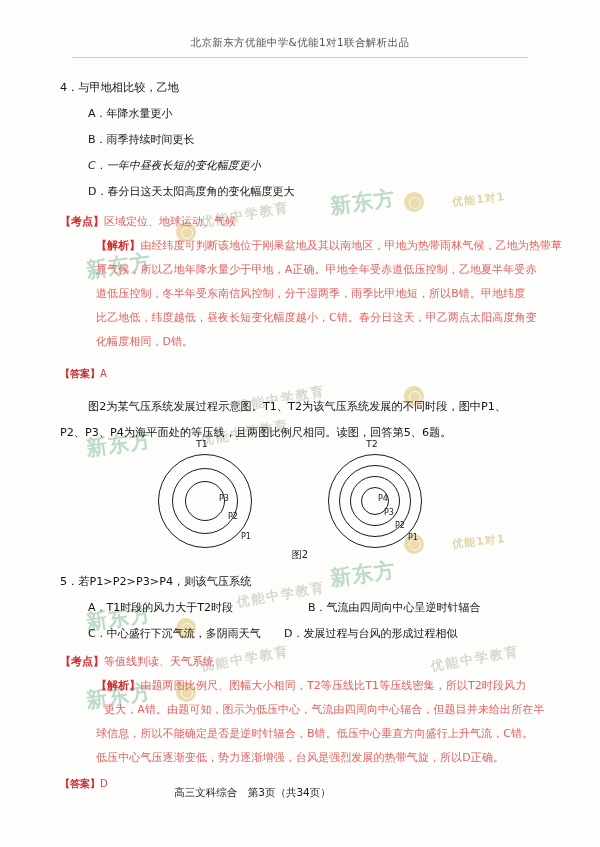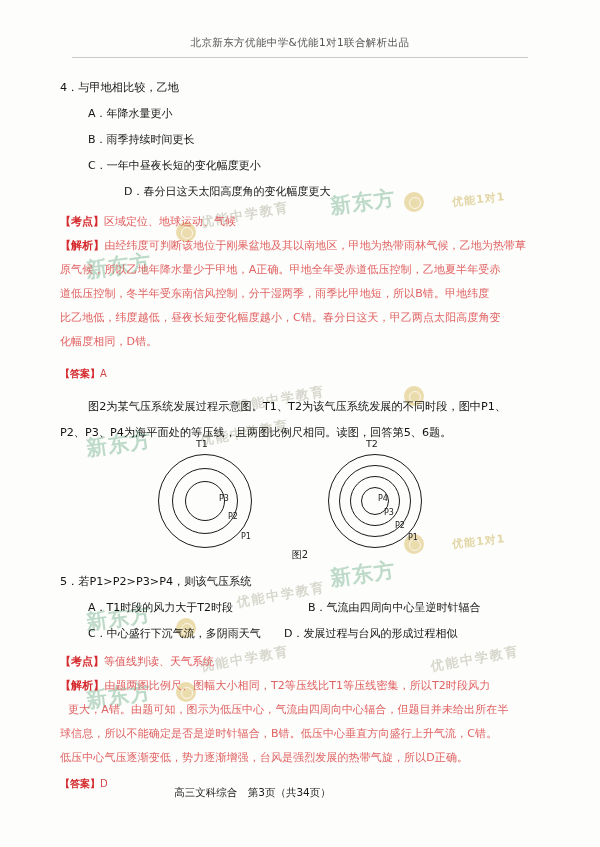--- a/index.html
+++ b/index.html
@@ -21,21 +21,21 @@
     font-family:"DejaVu Sans","Liberation Sans",sans-serif;
   }
   .header-rule{
     position:absolute;top:57px;left:72px;width:456px;height:1px;
     background:#c9c9c9;
   }
   
   .blk{position:absolute;font-size:11px;line-height:23px;color:#1b1b1b;white-space:nowrap;}
   .qtext{font-size:11.2px;color:#141414;}
   .opt{font-size:11px;color:#141414;}
-  .ana{font-size:11px;color:#e06262;line-height:24px;letter-spacing:.1px;}
+  .ana{font-size:11px;color:#e06262;line-height:24px;letter-spacing:.1px;margin-left:36px;}
   .ana .tag{color:#d4292d;font-weight:bold;}
   .ans .tag{color:#d4292d;font-weight:bold;}
   .ans{font-size:10px;color:#d4494c;}
   .kp{font-size:11px;color:#e0585b;}
   .kp .tag{color:#d4292d;font-weight:bold;}
   
   .figwrap{position:absolute;left:0;top:432px;width:600px;height:130px;}
   .figlabel{
     position:absolute;font-size:9.5px;color:#222;
     font-family:"DejaVu Sans","Liberation Sans",sans-serif;
@@ -105,22 +105,22 @@
   <div class="wm-seal" style="left:404px;top:192px;"></div>
   <div class="wm-seal" style="left:176px;top:222px;"></div>
   <div class="wm-seal" style="left:404px;top:386px;"></div>
   <div class="wm-seal" style="left:404px;top:534px;"></div>
   <div class="wm-seal" style="left:176px;top:618px;"></div>
   <div class="wm-seal" style="left:176px;top:682px;"></div>
 
   <div class="blk qtext" style="left:60px;top:76px;">4．与甲地相比较，乙地</div>
   <div class="blk opt" style="left:88px;top:102px;">A．年降水量更小</div>
   <div class="blk opt" style="left:88px;top:128px;">B．雨季持续时间更长</div>
-  <div class="blk opt" style="left:88px;top:154px;">C．一年中昼夜长短的变化幅度更小</div>
-  <div class="blk opt" style="left:88px;top:180px;margin-left:36px;">D．春分日这天太阳高度角的变化幅度更大</div>
+  <div class="blk opt" style="left:88px;top:154px;font-style:italic;">C．一年中昼夜长短的变化幅度更小</div>
+  <div class="blk opt" style="left:88px;top:180px;">D．春分日这天太阳高度角的变化幅度更大</div>
 
   <div class="blk kp" style="left:60px;top:210px;">
     <span class="tag">【考点】</span><span>区域定位、地球运动、气候</span>
   </div>
 
   <div class="blk ana" style="left:60px;top:234px;">
     <span class="tag">【解析】</span><span>由经纬度可判断该地位于刚果盆地及其以南地区，甲地为热带雨林气候，乙地为热带草</span>
   </div>
   <div class="blk ana" style="left:60px;top:282px;">道低压控制，冬半年受东南信风控制，分干湿两季，雨季比甲地短，所以B错。甲地纬度</div>
   <div class="blk ana" style="left:60px;top:258px;">原气候，所以乙地年降水量少于甲地，A正确。甲地全年受赤道低压控制，乙地夏半年受赤</div>

